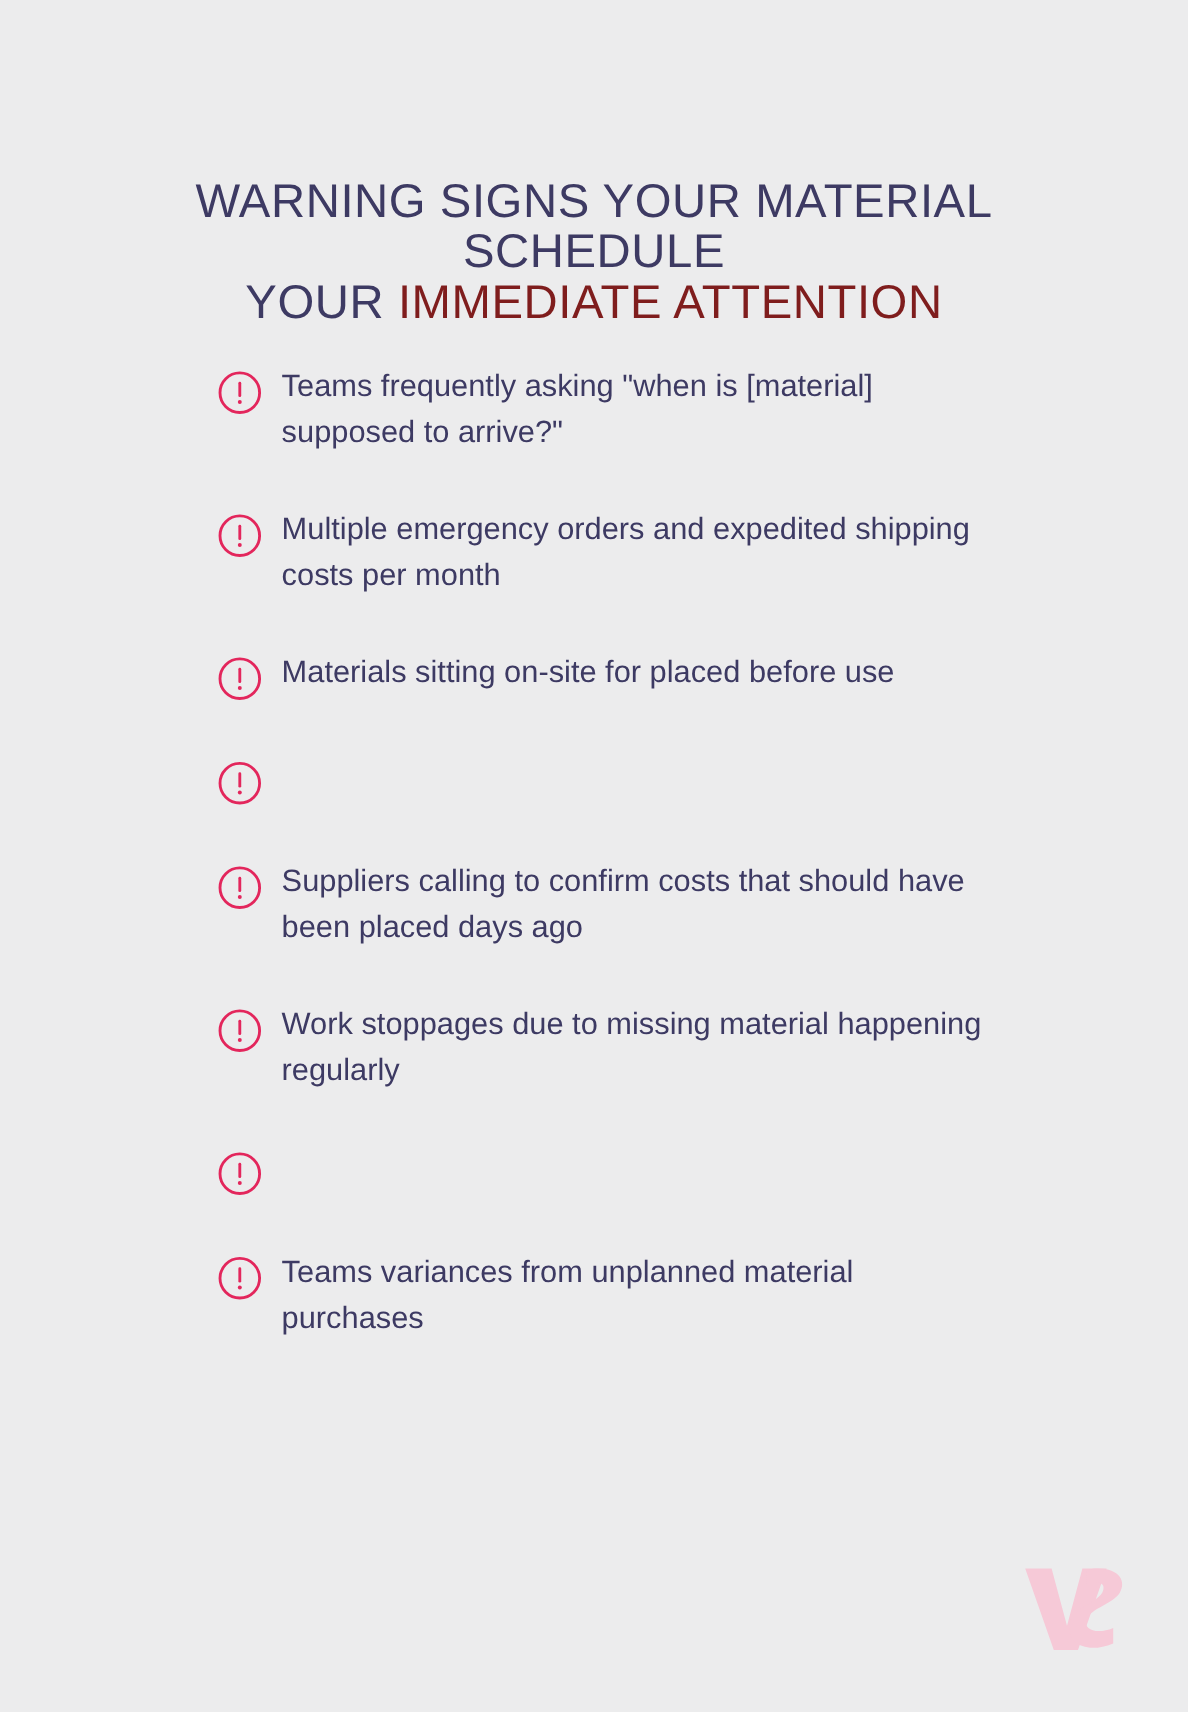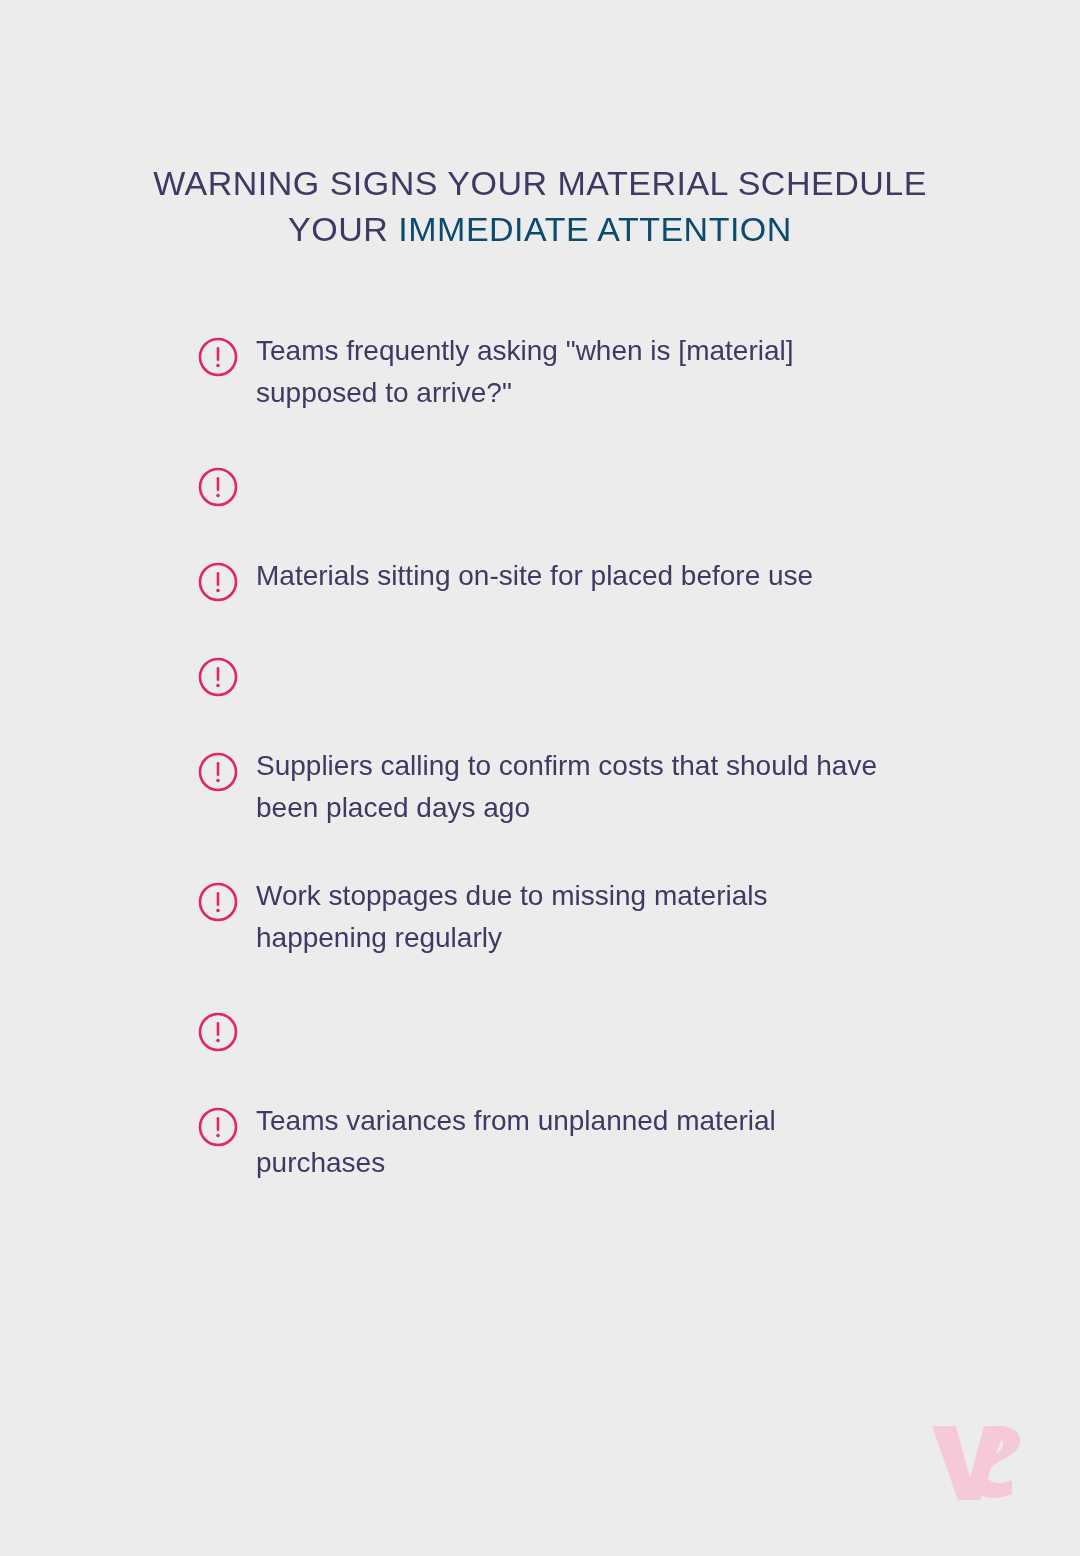--- a/index.html
+++ b/index.html
@@ -19,28 +19,28 @@
     height: 1556px;
     position: relative;
     box-sizing: border-box;
   }
   .title {
     position: absolute;
     top: 160px;
     left: 110px;
     width: 860px;
     text-align: center;
-    font-size: 34px;
+    font-size: 43px;
     line-height: 46px;
     letter-spacing: 0.5px;
     color: #3d3a63;
     font-weight: 400;
   }
   .title .accent {
-    color: #0c4a6e;
+    color: #7f1d1d;
   }
   .list {
     position: absolute;
     top: 330px;
     left: 196px;
     width: 760px;
   }
   .item {
     display: flex;
     align-items: flex-start;
@@ -95,20 +95,21 @@
     </div>
 
     <div class="item">
       <span class="icon">
         <svg width="44" height="44" viewBox="0 0 44 44">
           <circle cx="22" cy="22" r="18" fill="none" stroke="#e3265c" stroke-width="2.6"></circle>
           <rect x="20.7" y="12" width="2.6" height="14" rx="1.3" fill="#e3265c"></rect>
           <circle cx="22" cy="30.5" r="1.8" fill="#e3265c"></circle>
         </svg>
       </span>
+      <span class="item-text">Multiple emergency orders and expedited shipping costs per month</span>
     </div>
 
     <div class="item">
       <span class="icon">
         <svg width="44" height="44" viewBox="0 0 44 44">
           <circle cx="22" cy="22" r="18" fill="none" stroke="#e3265c" stroke-width="2.6"></circle>
           <rect x="20.7" y="12" width="2.6" height="14" rx="1.3" fill="#e3265c"></rect>
           <circle cx="22" cy="30.5" r="1.8" fill="#e3265c"></circle>
         </svg>
       </span>
@@ -137,21 +138,21 @@
     </div>
 
     <div class="item">
       <span class="icon">
         <svg width="44" height="44" viewBox="0 0 44 44">
           <circle cx="22" cy="22" r="18" fill="none" stroke="#e3265c" stroke-width="2.6"></circle>
           <rect x="20.7" y="12" width="2.6" height="14" rx="1.3" fill="#e3265c"></rect>
           <circle cx="22" cy="30.5" r="1.8" fill="#e3265c"></circle>
         </svg>
       </span>
-      <span class="item-text">Work stoppages due to missing materials happening regularly</span>
+      <span class="item-text">Work stoppages due to missing material happening regularly</span>
     </div>
 
     <div class="item">
       <span class="icon">
         <svg width="44" height="44" viewBox="0 0 44 44">
           <circle cx="22" cy="22" r="18" fill="none" stroke="#e3265c" stroke-width="2.6"></circle>
           <rect x="20.7" y="12" width="2.6" height="14" rx="1.3" fill="#e3265c"></rect>
           <circle cx="22" cy="30.5" r="1.8" fill="#e3265c"></circle>
         </svg>
       </span>

